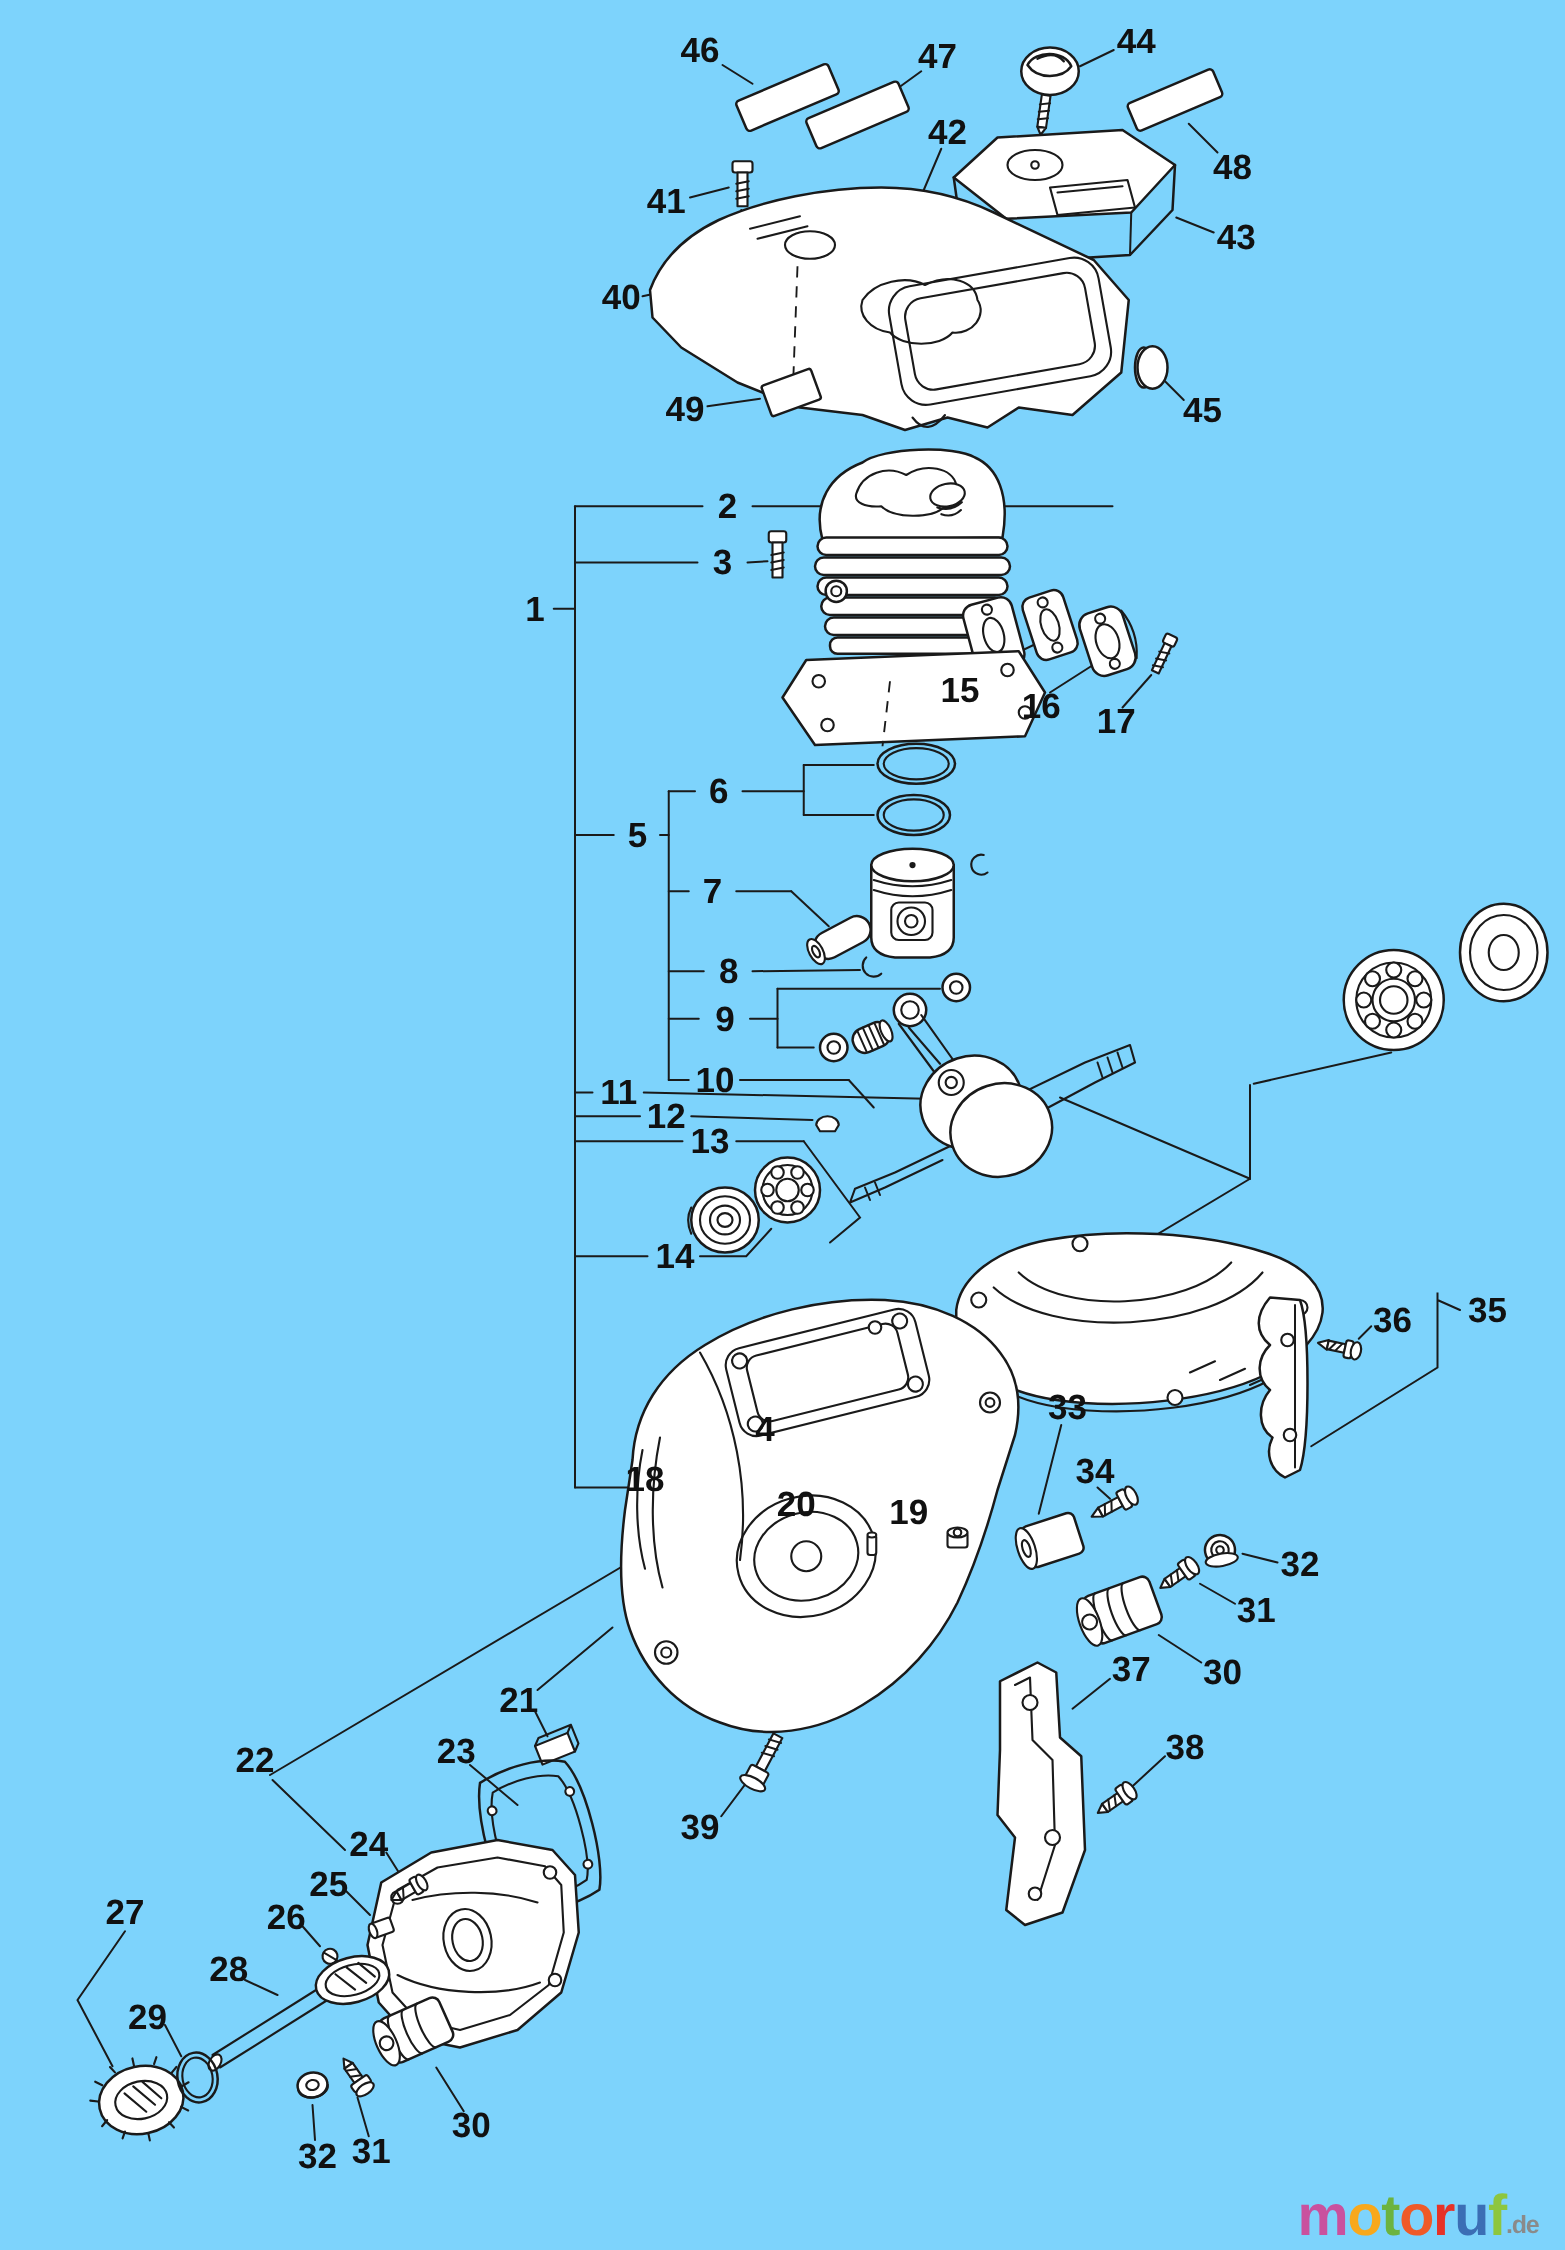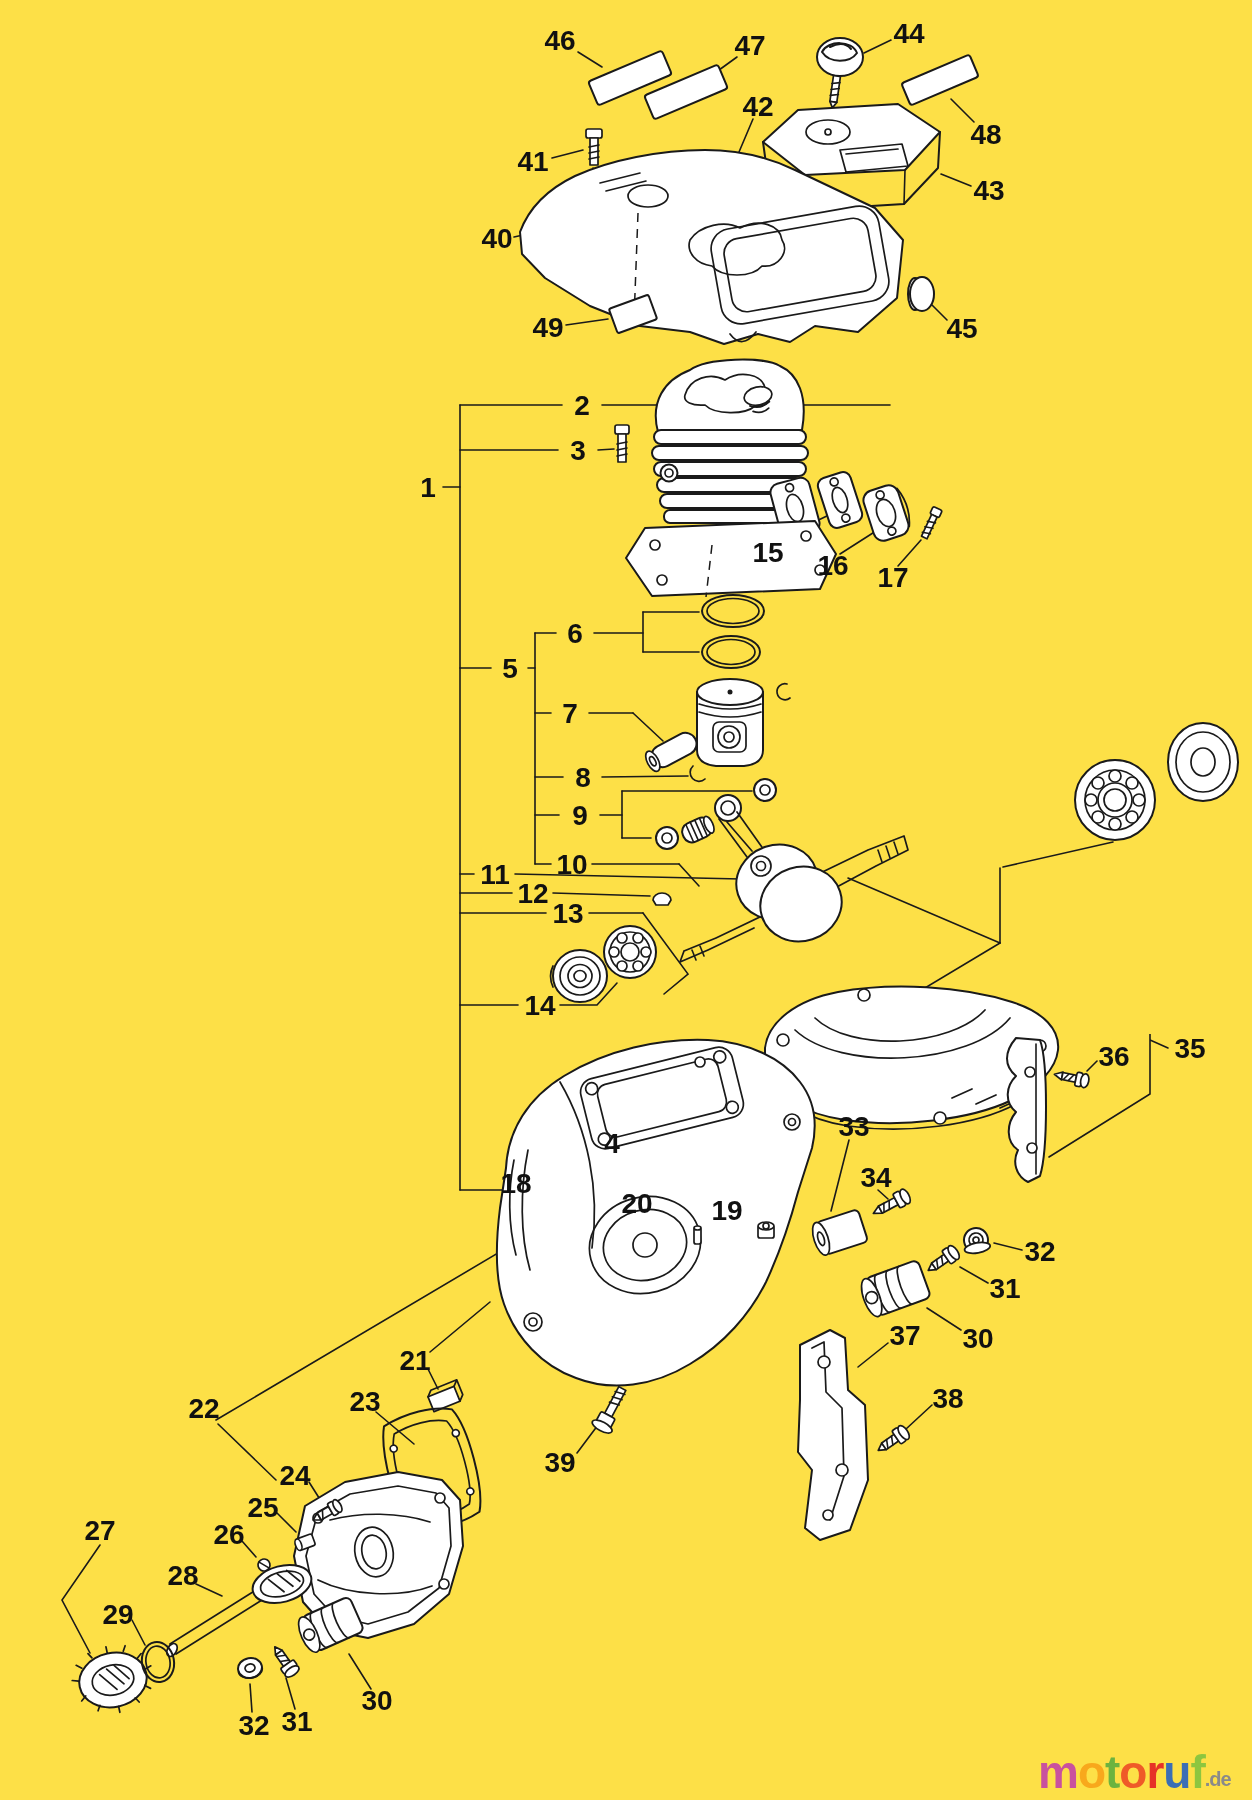--- a/index.html
+++ b/index.html
@@ -1,16 +1,16 @@
 <!DOCTYPE html>
 <html><head>
 <meta charset="utf-8">
 <style>
   html,body{margin:0;padding:0;background:#fff;}
-  .page{position:relative;width:1252px;height:1800px;background:#fde047;overflow:hidden;
+  .page{position:relative;width:1252px;height:1800px;background:#7dd3fc;overflow:hidden;
         font-family:"Liberation Sans",sans-serif;}
   svg{display:block;}
   .part{fill:#ffffff;stroke:#1a1a1a;stroke-width:2;stroke-linejoin:round;stroke-linecap:round;}
   .part2{fill:#ffffff;stroke:#1a1a1a;stroke-width:1.7;stroke-linejoin:round;stroke-linecap:round;}
   .nf{fill:none;}
   .lead{stroke:#1a1a1a;stroke-width:1.6;fill:none;stroke-linecap:round;}
   .dash{stroke:#1a1a1a;stroke-width:1.5;fill:none;stroke-dasharray:9 7;}
   .callout{font:700 28px "Liberation Sans",sans-serif;fill:#111;text-anchor:middle;}
   .logo{font:700 46px "Liberation Sans",sans-serif;letter-spacing:-1px;}
   .logosuffix{font:700 20px "Liberation Sans",sans-serif;}

